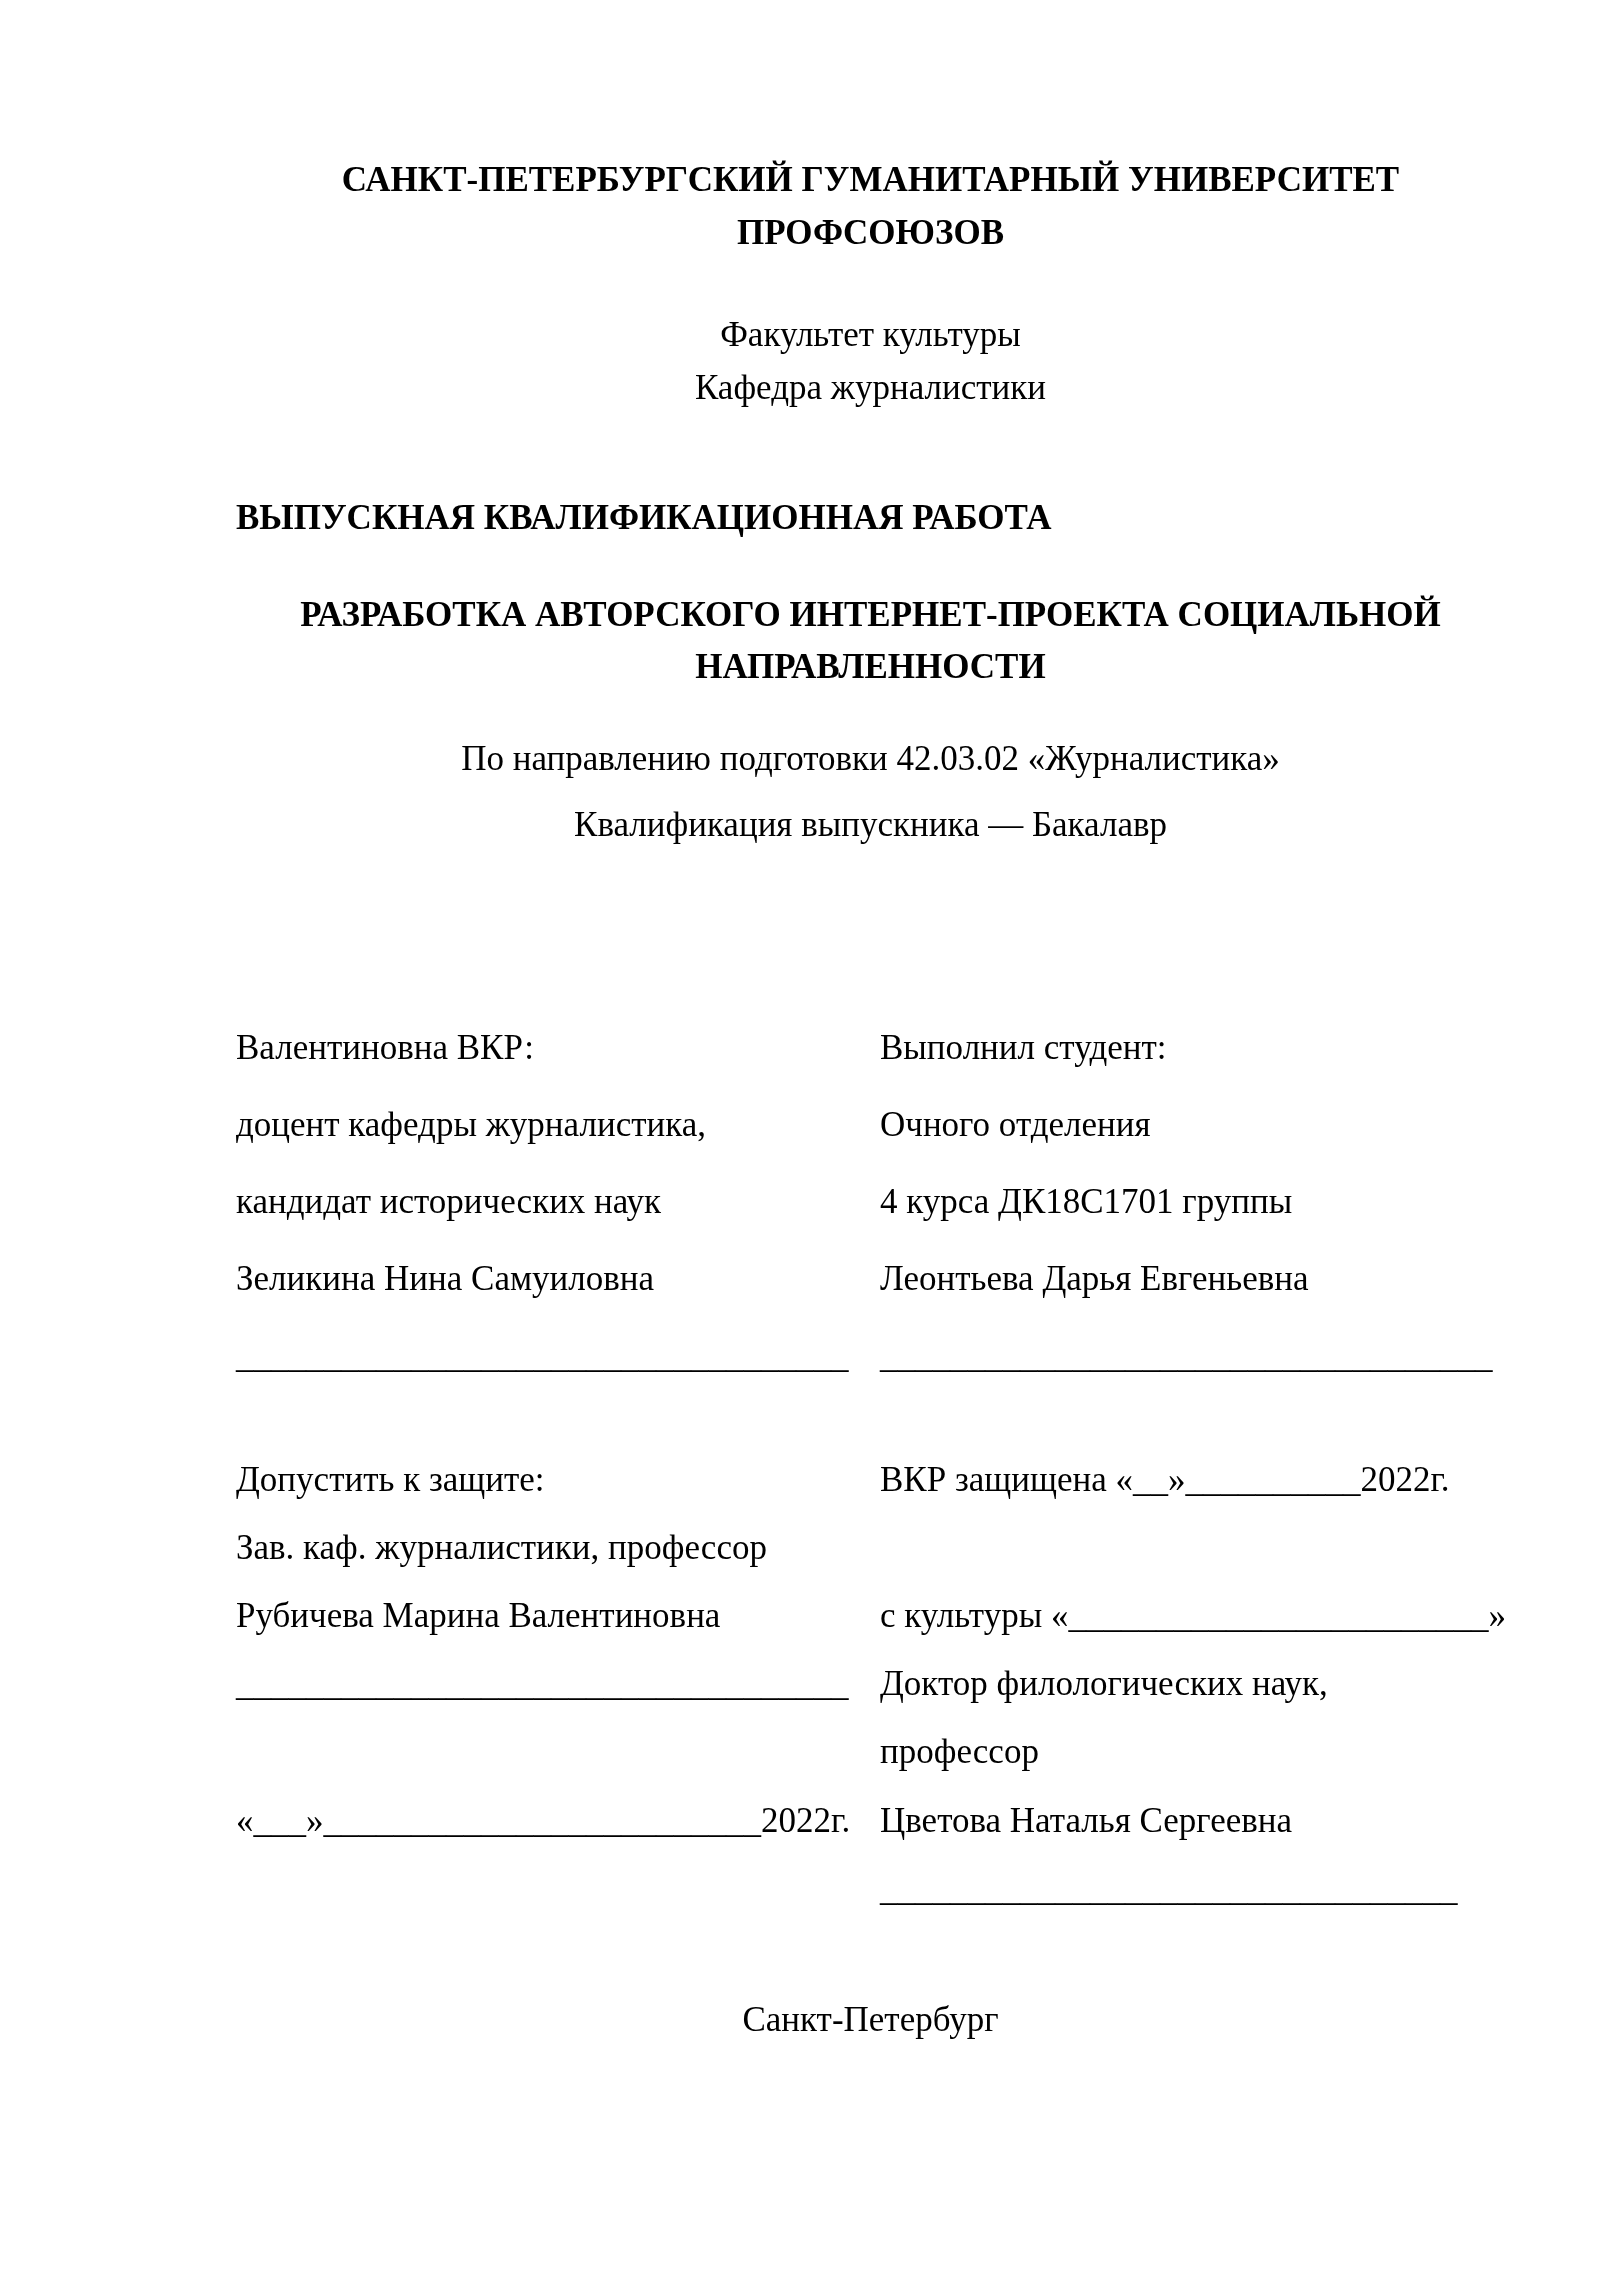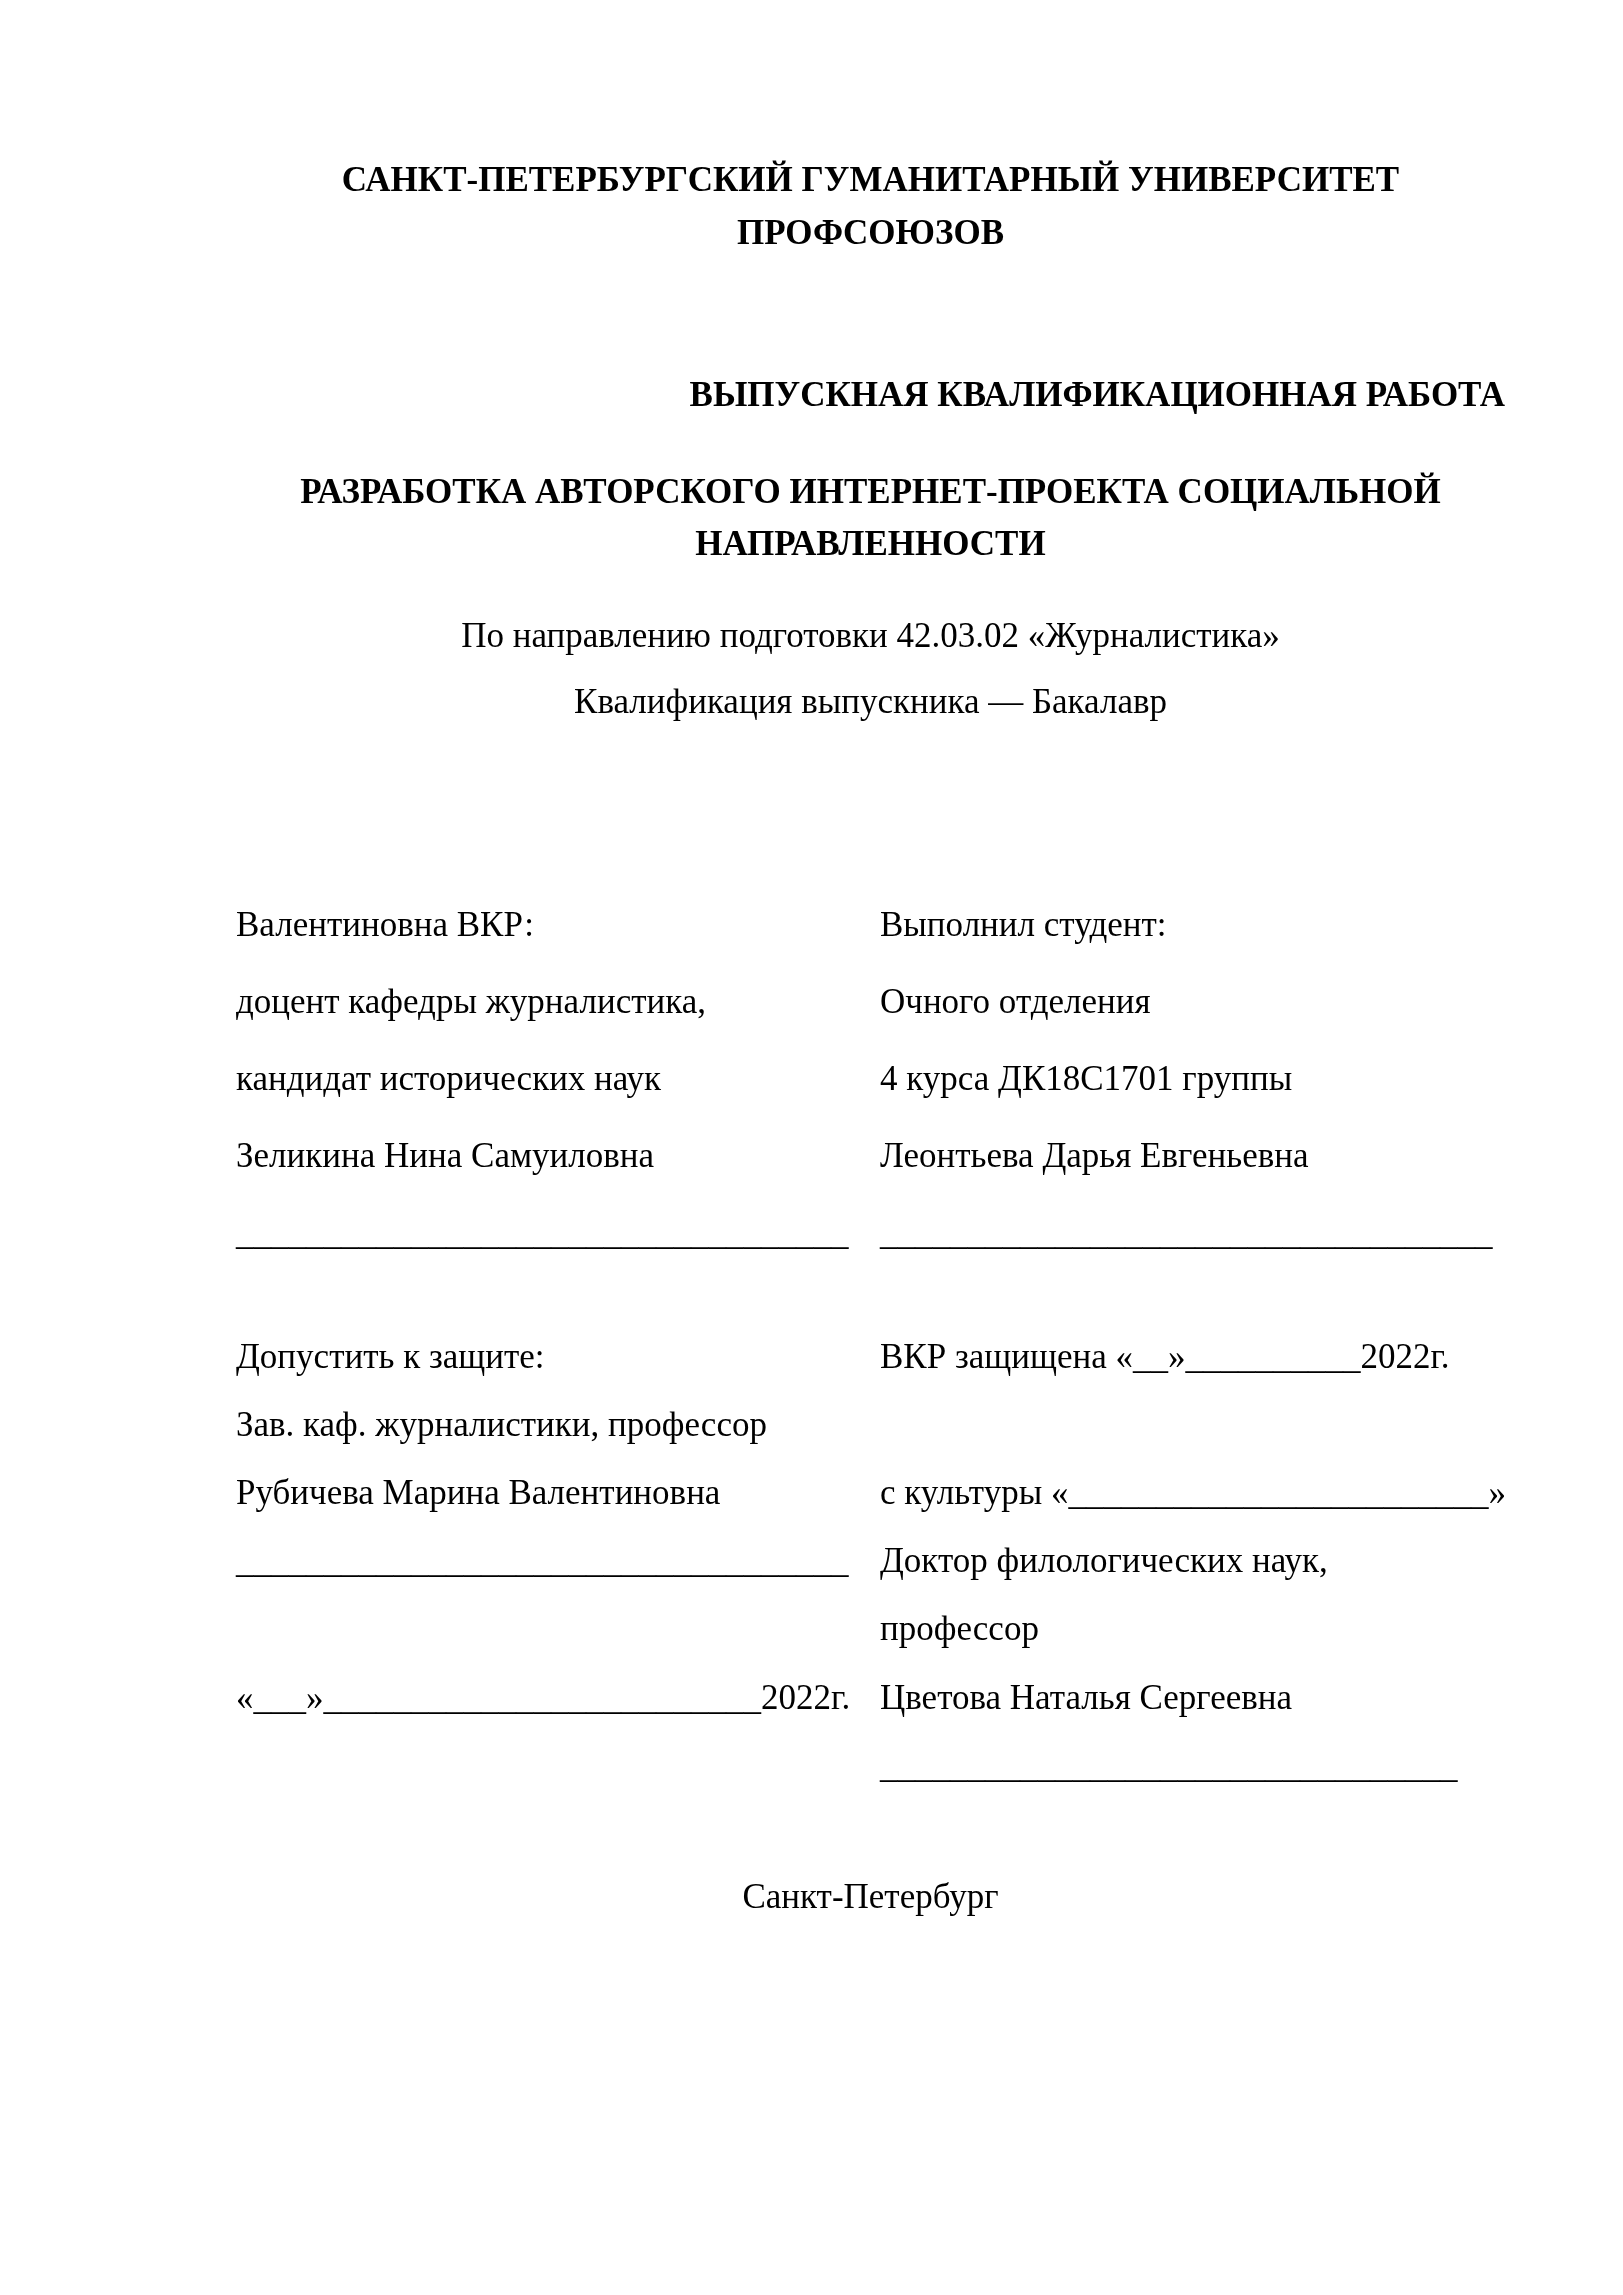--- a/index.html
+++ b/index.html
@@ -14,21 +14,21 @@
     font-family: "Liberation Serif", "DejaVu Serif", serif;
     font-size: 35px;
     padding: 154px 118px 0 236px;
     overflow: hidden;
   }
   p, h1, h2 { margin: 0; padding: 0; font-weight: normal; font-size: 35px; }
 
   .university { font-weight: bold; line-height: 1.5; text-align: center; }
   .subheader { margin-top: 50px; line-height: 1.5; text-align: center; }
 
-  .work-type { margin-top: 110px; font-weight: bold; line-height: 1.5; text-align: right; }
+  .work-type { margin-top: 78px; font-weight: bold; line-height: 1.5; text-align: left; }
   .thesis-title { margin-top: 44px; font-weight: bold; line-height: 1.5; text-align: center; }
   .direction { margin-top: 39px; line-height: 1.5; text-align: center; }
   .qualification { margin-top: 14px; line-height: 1.5; text-align: center; }
 
   .columns { display: grid; grid-template-columns: 644px 1fr; }
   .block1 { margin-top: 157px; line-height: 2.2; }
   .block2 { margin-top: 52px; line-height: 1.95; }
 
   .sig-line { letter-spacing: 0; white-space: pre; }
   .defense-date-line { margin-bottom: 68px; }
@@ -40,20 +40,24 @@
 </head>
 <body>
 
 <div class="page">
 
   <header>
     <h1 class="university">
       <span style="display:block">САНКТ-ПЕТЕРБУРГСКИЙ ГУМАНИТАРНЫЙ УНИВЕРСИТЕТ</span>
       <span style="display:block">ПРОФСОЮЗОВ</span>
     </h1>
+    <div class="subheader">
+      <p>Факультет культуры</p>
+      <p>Кафедра журналистики</p>
+    </div>
   </header>
 
   <section>
     <h2 class="work-type">ВЫПУСКНАЯ КВАЛИФИКАЦИОННАЯ РАБОТА</h2>
     <h2 class="thesis-title">
       <span style="display:block">РАЗРАБОТКА АВТОРСКОГО ИНТЕРНЕТ-ПРОЕКТА СОЦИАЛЬНОЙ</span>
       <span style="display:block">НАПРАВЛЕННОСТИ</span>
     </h2>
     <p class="direction">По направлению подготовки 42.03.02 «Журналистика»</p>
     <p class="qualification">Квалификация выпускника — Бакалавр</p>

